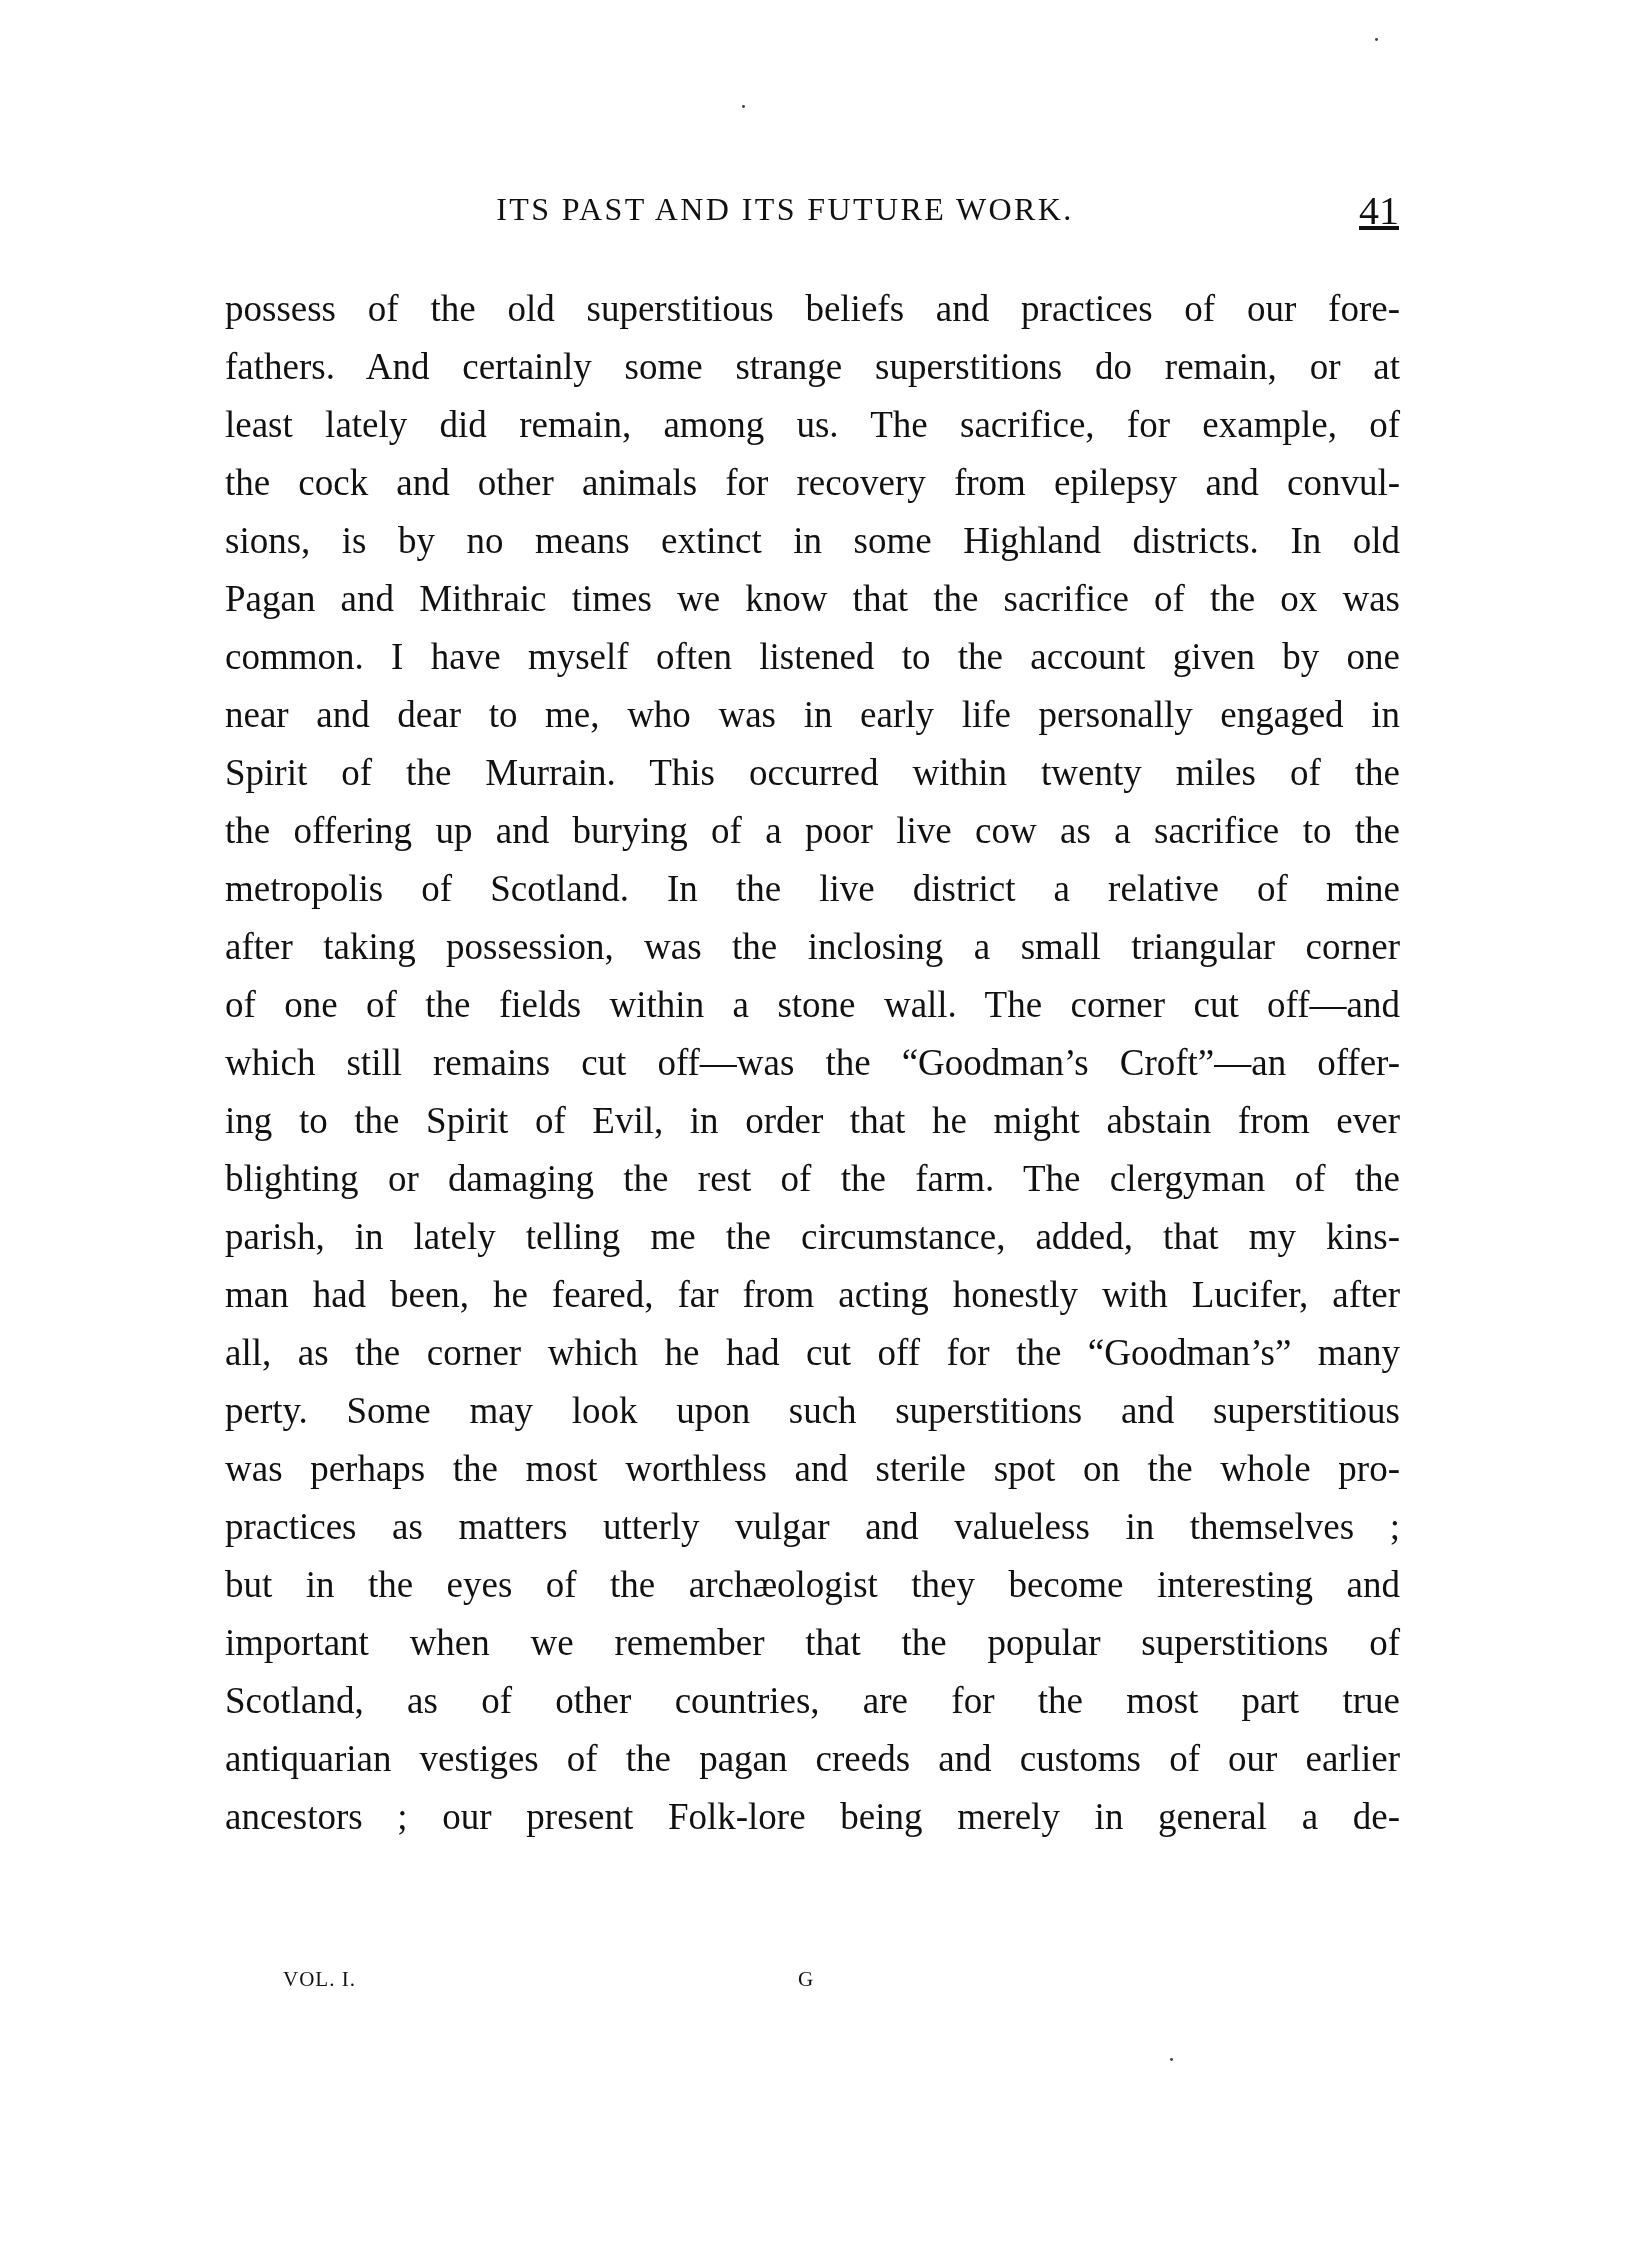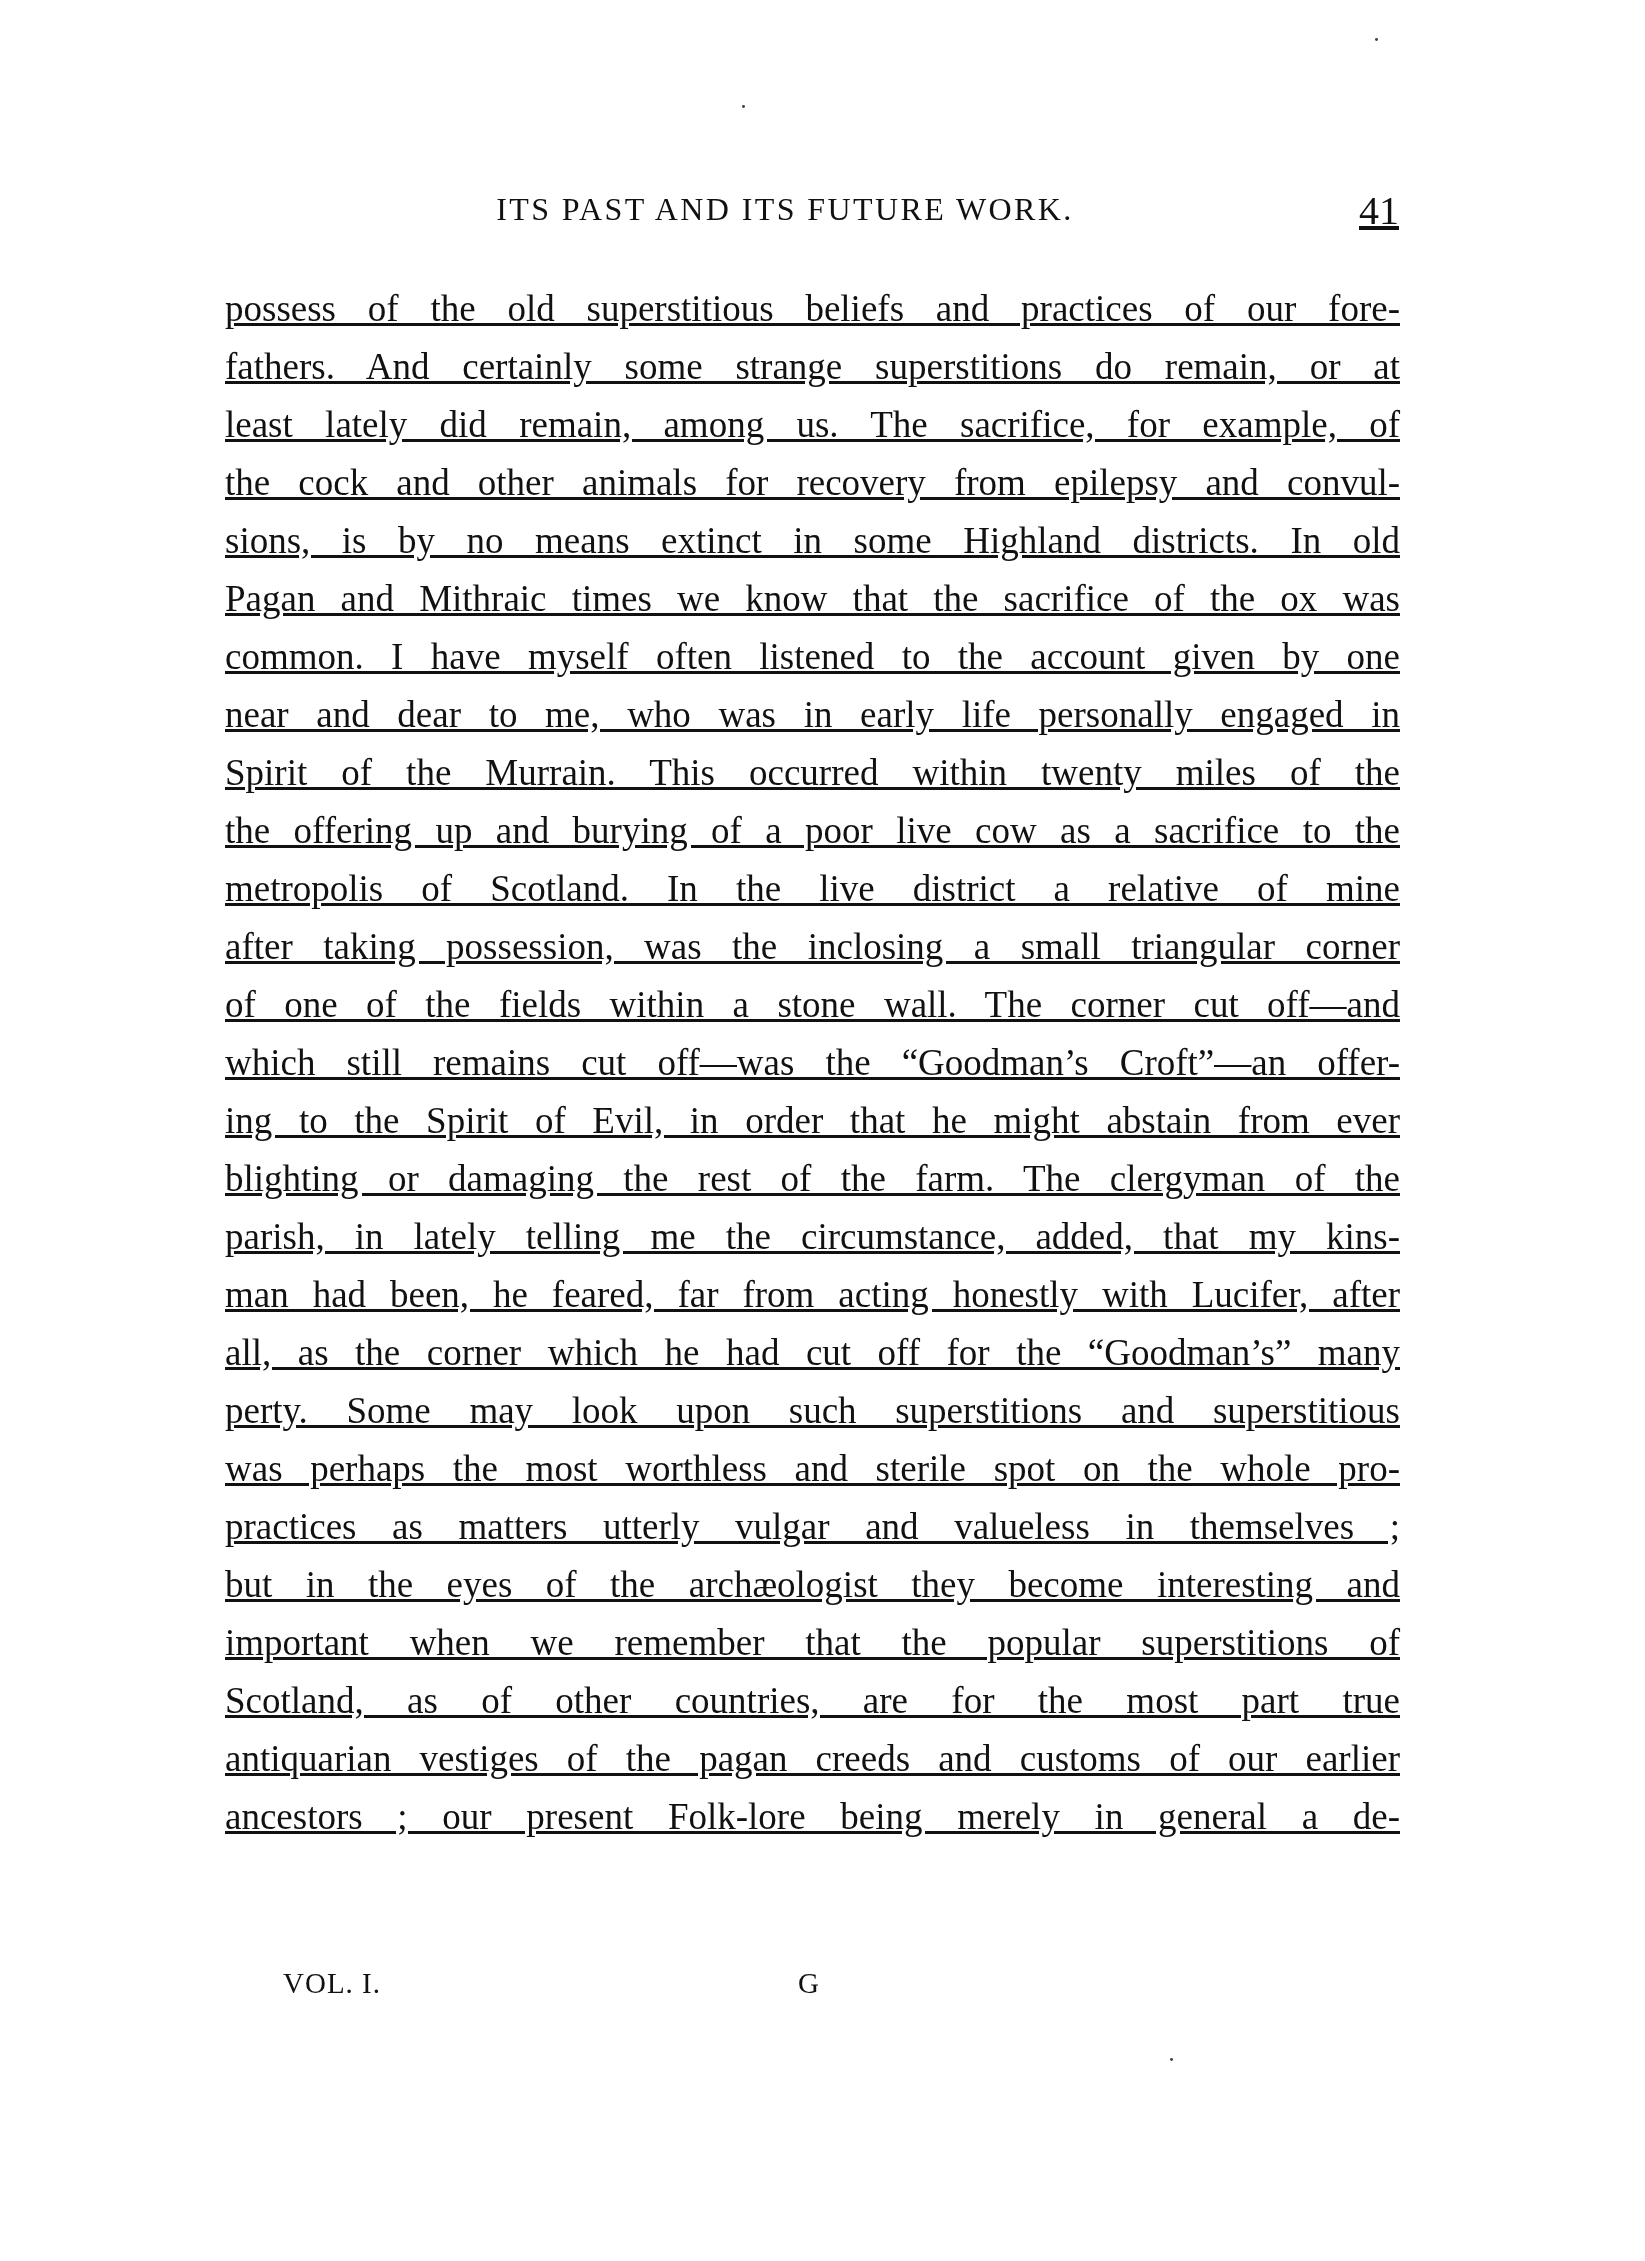--- a/index.html
+++ b/index.html
@@ -5,23 +5,23 @@
   html, body { margin: 0; padding: 0; background: #ffffff; }
   body { width: 1645px; height: 2262px; position: relative; overflow: hidden;
          font-family: "Liberation Serif", "DejaVu Serif", serif; color: #111; }
   .page { position: absolute; left: 0; top: 0; width: 1645px; height: 1652px; }
   .running-head { position: absolute; top: 187px; left: 228px; width: 1171px; height: 48px; }
   .running-title { position: absolute; left: 0; right: 0; text-align: center;
                    font-size: 32px; letter-spacing: 2.4px; top: 3.8px; padding-right: 57px; }
   .page-number { position: absolute; right: 0; top: 0; font-size: 40px; text-decoration: underline; }
   .body-text { position: absolute; left: 225px; top: 280px; width: 1175px; }
   .line { height: 58px; line-height: 57px; font-size: 37px; white-space: nowrap;
-          text-align: justify; text-align-last: justify; text-decoration: underline; }
+          text-align: justify; text-align-last: justify; }
   .line.last { text-align-last: justify; }
-  .footer { position: absolute; top: 1967px; left: 228px; width: 1171px; height: 48px; font-size: 29px; }
+  .footer { position: absolute; top: 1967px; left: 228px; width: 1171px; height: 48px; font-size: 21px; }
   .signature-vol { position: absolute; left: 55px; top: 0; letter-spacing: 1px; }
   .signature-mark { position: absolute; left: 570px; top: 0; }
   .speck { position: absolute; width: 2.9px; height: 2.9px; background: #444; border-radius: 50%; }
 </style>
 </head>
 <body>
 
 <div class="page">
 
   <div class="running-head">

